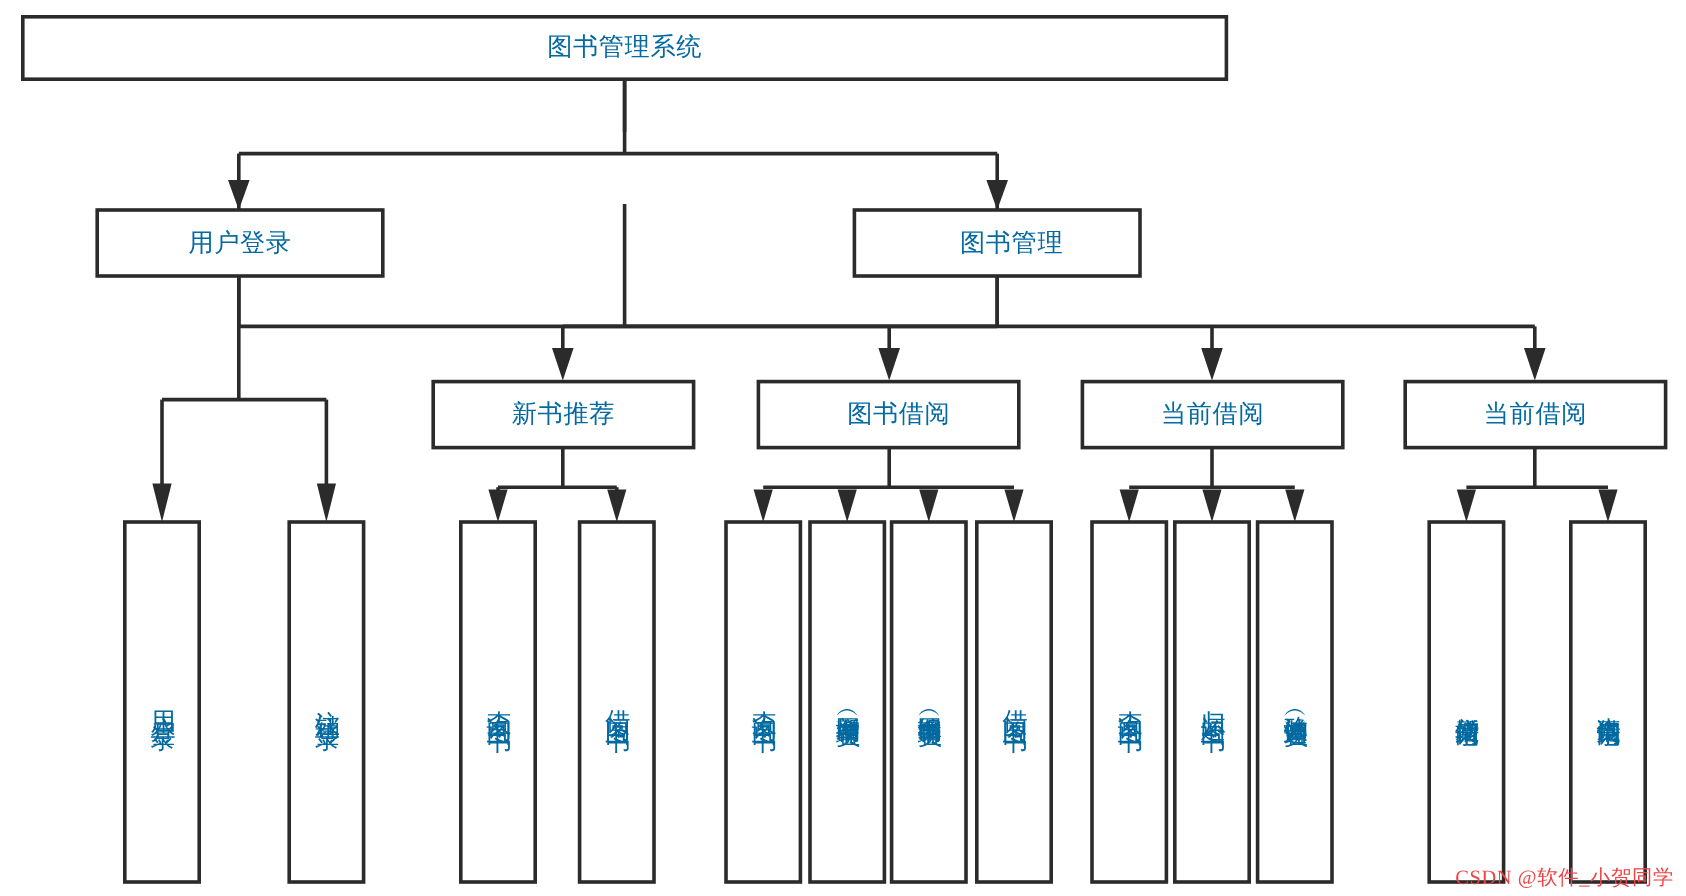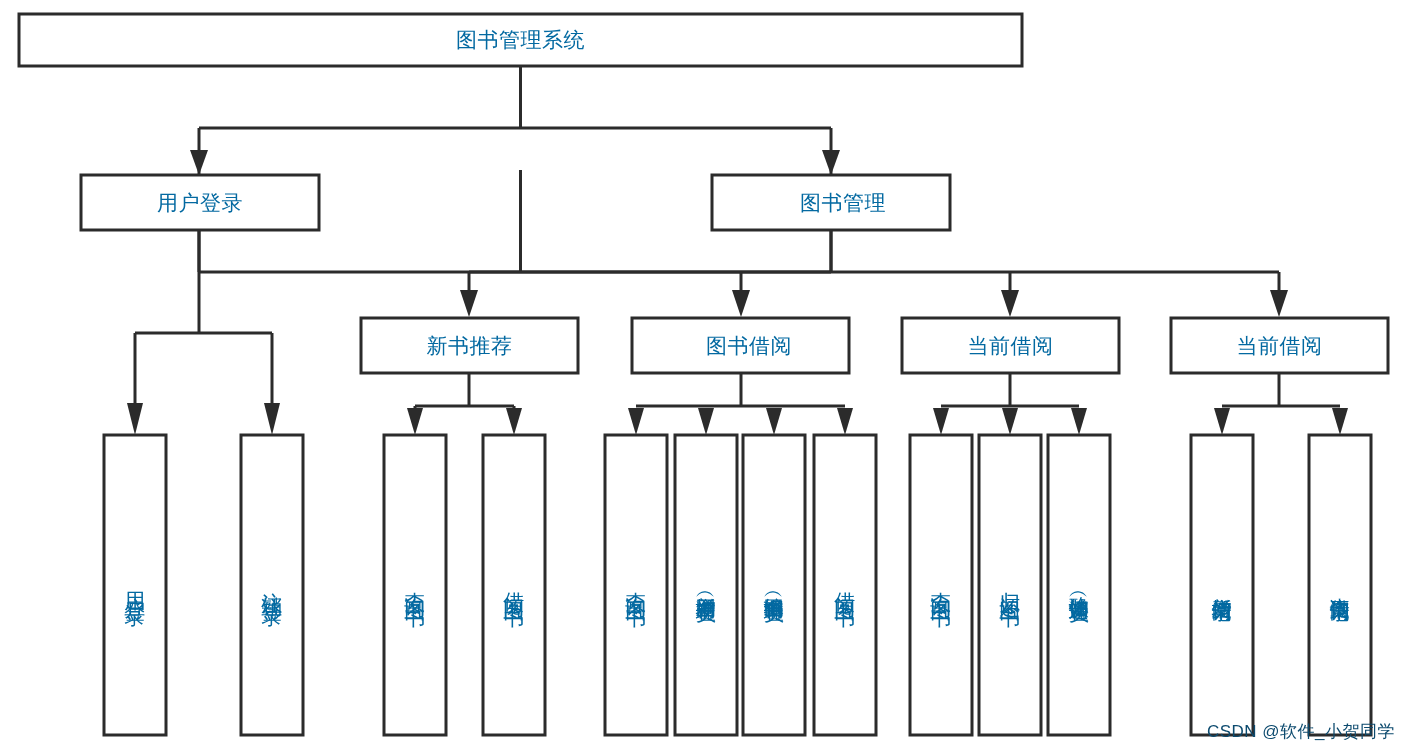--- a/index.html
+++ b/index.html
@@ -66,22 +66,22 @@
   }
   .node-label.vertical.tight {
     letter-spacing: 1px;
     font-size: 20px;
   }
   .watermark {
     position: absolute;
     right: 10px;
     bottom: 4px;
     font-size: 17px;
-    color: #0c4a6e;
-    font-family: Liberation Sans, sans-serif;
+    color: #ef4444;
+    font-family: Liberation Serif, serif;
     letter-spacing: 0.5px;
     white-space: nowrap;
   }
 </style>
 </head>
 <body>
 
 <div id="diagram-root">
 
   <svg class="diagram-canvas" viewBox="0 0 1405 747">

